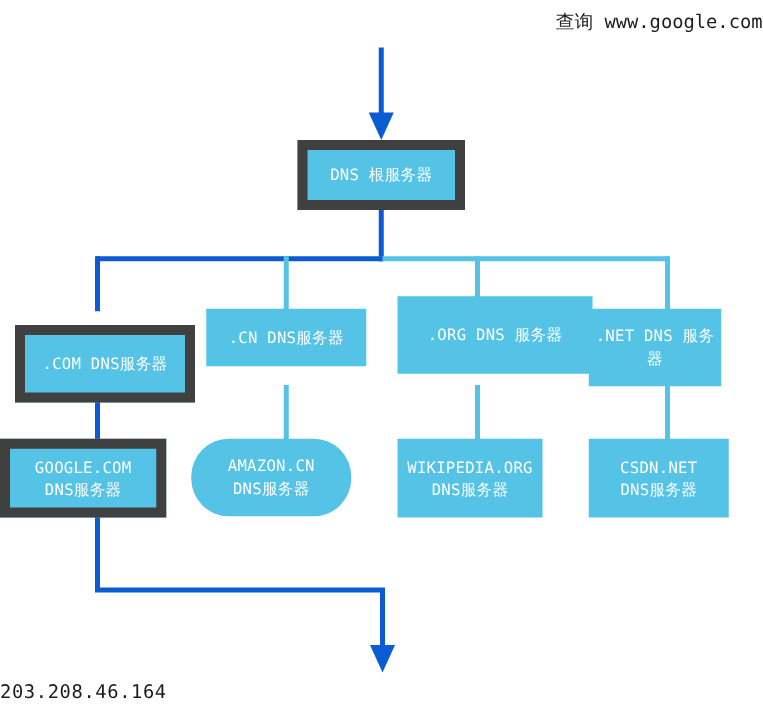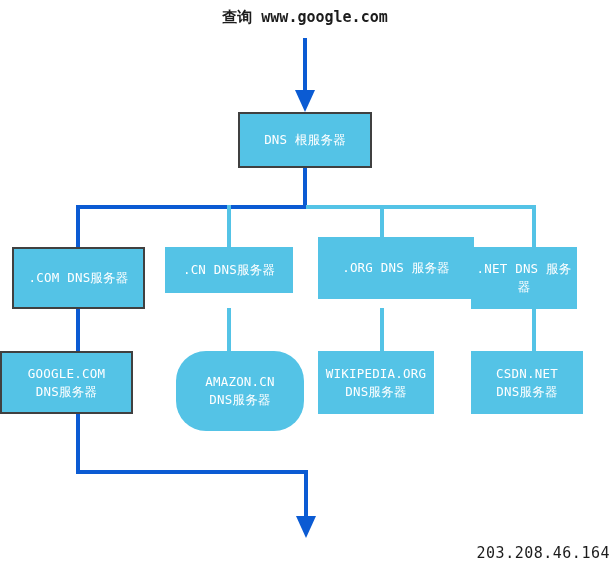--- a/index.html
+++ b/index.html
@@ -36,47 +36,46 @@
     justify-content: center;
     text-align: center;
     color: #ffffff;
     font-family: "DejaVu Sans Mono", "Liberation Mono", monospace;
     font-size: 12.5px;
     line-height: 18px;
     letter-spacing: 0.2px;
     z-index: 2;
   }
   .node.active {
-    border: 2px solid #404040;
+    border: 8px solid #404040;
   }
   .node .lines {
     width: 100%;
   }
   .node .l2 { display: block; }
 
   .caption {
     position: absolute;
     color: #1c1c1c;
     font-family: "DejaVu Sans Mono", "Liberation Mono", monospace;
     font-size: 15px;
     white-space: nowrap;
     z-index: 2;
   }
   #query-label {
     left: 0;
     top: 8px;
     width: 610px;
-    text-align: center;
-    font-weight: bold;
+    text-align: right;
   }
   #result-label {
     left: 0;
     top: 544px;
     width: 610px;
-    text-align: right;
+    text-align: left;
     letter-spacing: 0.5px;
   }
 </style>
 </head>
 <body>
 
 <div id="diagram">
 
   <svg class="wires" viewBox="0 0 610 580">
 
@@ -106,21 +105,21 @@
       <polygon points="306,538 296,516 316,516" fill="#0b5bd3"></polygon>
     </g>
   </svg>
 
   <div class="caption" id="query-label">查询 www.google.com</div>
 
   <div class="node active" id="root-node" style="left:238px; top:112px; width:134px; height:56px;">
     <span class="lines">DNS 根服务器</span>
   </div>
 
-  <div class="node active" style="left:12px; top:247px; width:133px; height:62px;">
+  <div class="node active" style="left:12px; top:260px; width:144px; height:62px;">
     <span class="lines">.COM DNS服务器</span>
   </div>
 
   <div class="node" style="left:165px; top:247px; width:128px; height:46px;">
     <span class="lines">.CN DNS服务器</span>
   </div>
 
   <div class="node" style="left:318px; top:237px; width:156px; height:62px;">
     <span class="lines">.ORG DNS 服务器</span>
   </div>
@@ -129,21 +128,21 @@
     <span class="lines">.NET DNS 服务器</span>
   </div>
 
   <div class="node active" style="left:0; top:351px; width:133px; height:63px;">
     <span class="lines">
       <span class="l1">GOOGLE.COM</span>
       <span class="l2">DNS服务器</span>
     </span>
   </div>
 
-  <div class="node" style="left:176px; top:351px; width:128px; height:80px;border-radius:30px;">
+  <div class="node" style="left:153px; top:351px; width:128px; height:62px;border-radius:30px;">
     <span class="lines">
       <span class="l1">AMAZON.CN</span>
       <span class="l2">DNS服务器</span>
     </span>
   </div>
 
   <div class="node" style="left:318px; top:351px; width:116px; height:63px;">
     <span class="lines">
       <span class="l1">WIKIPEDIA.ORG</span>
       <span class="l2">DNS服务器</span>

